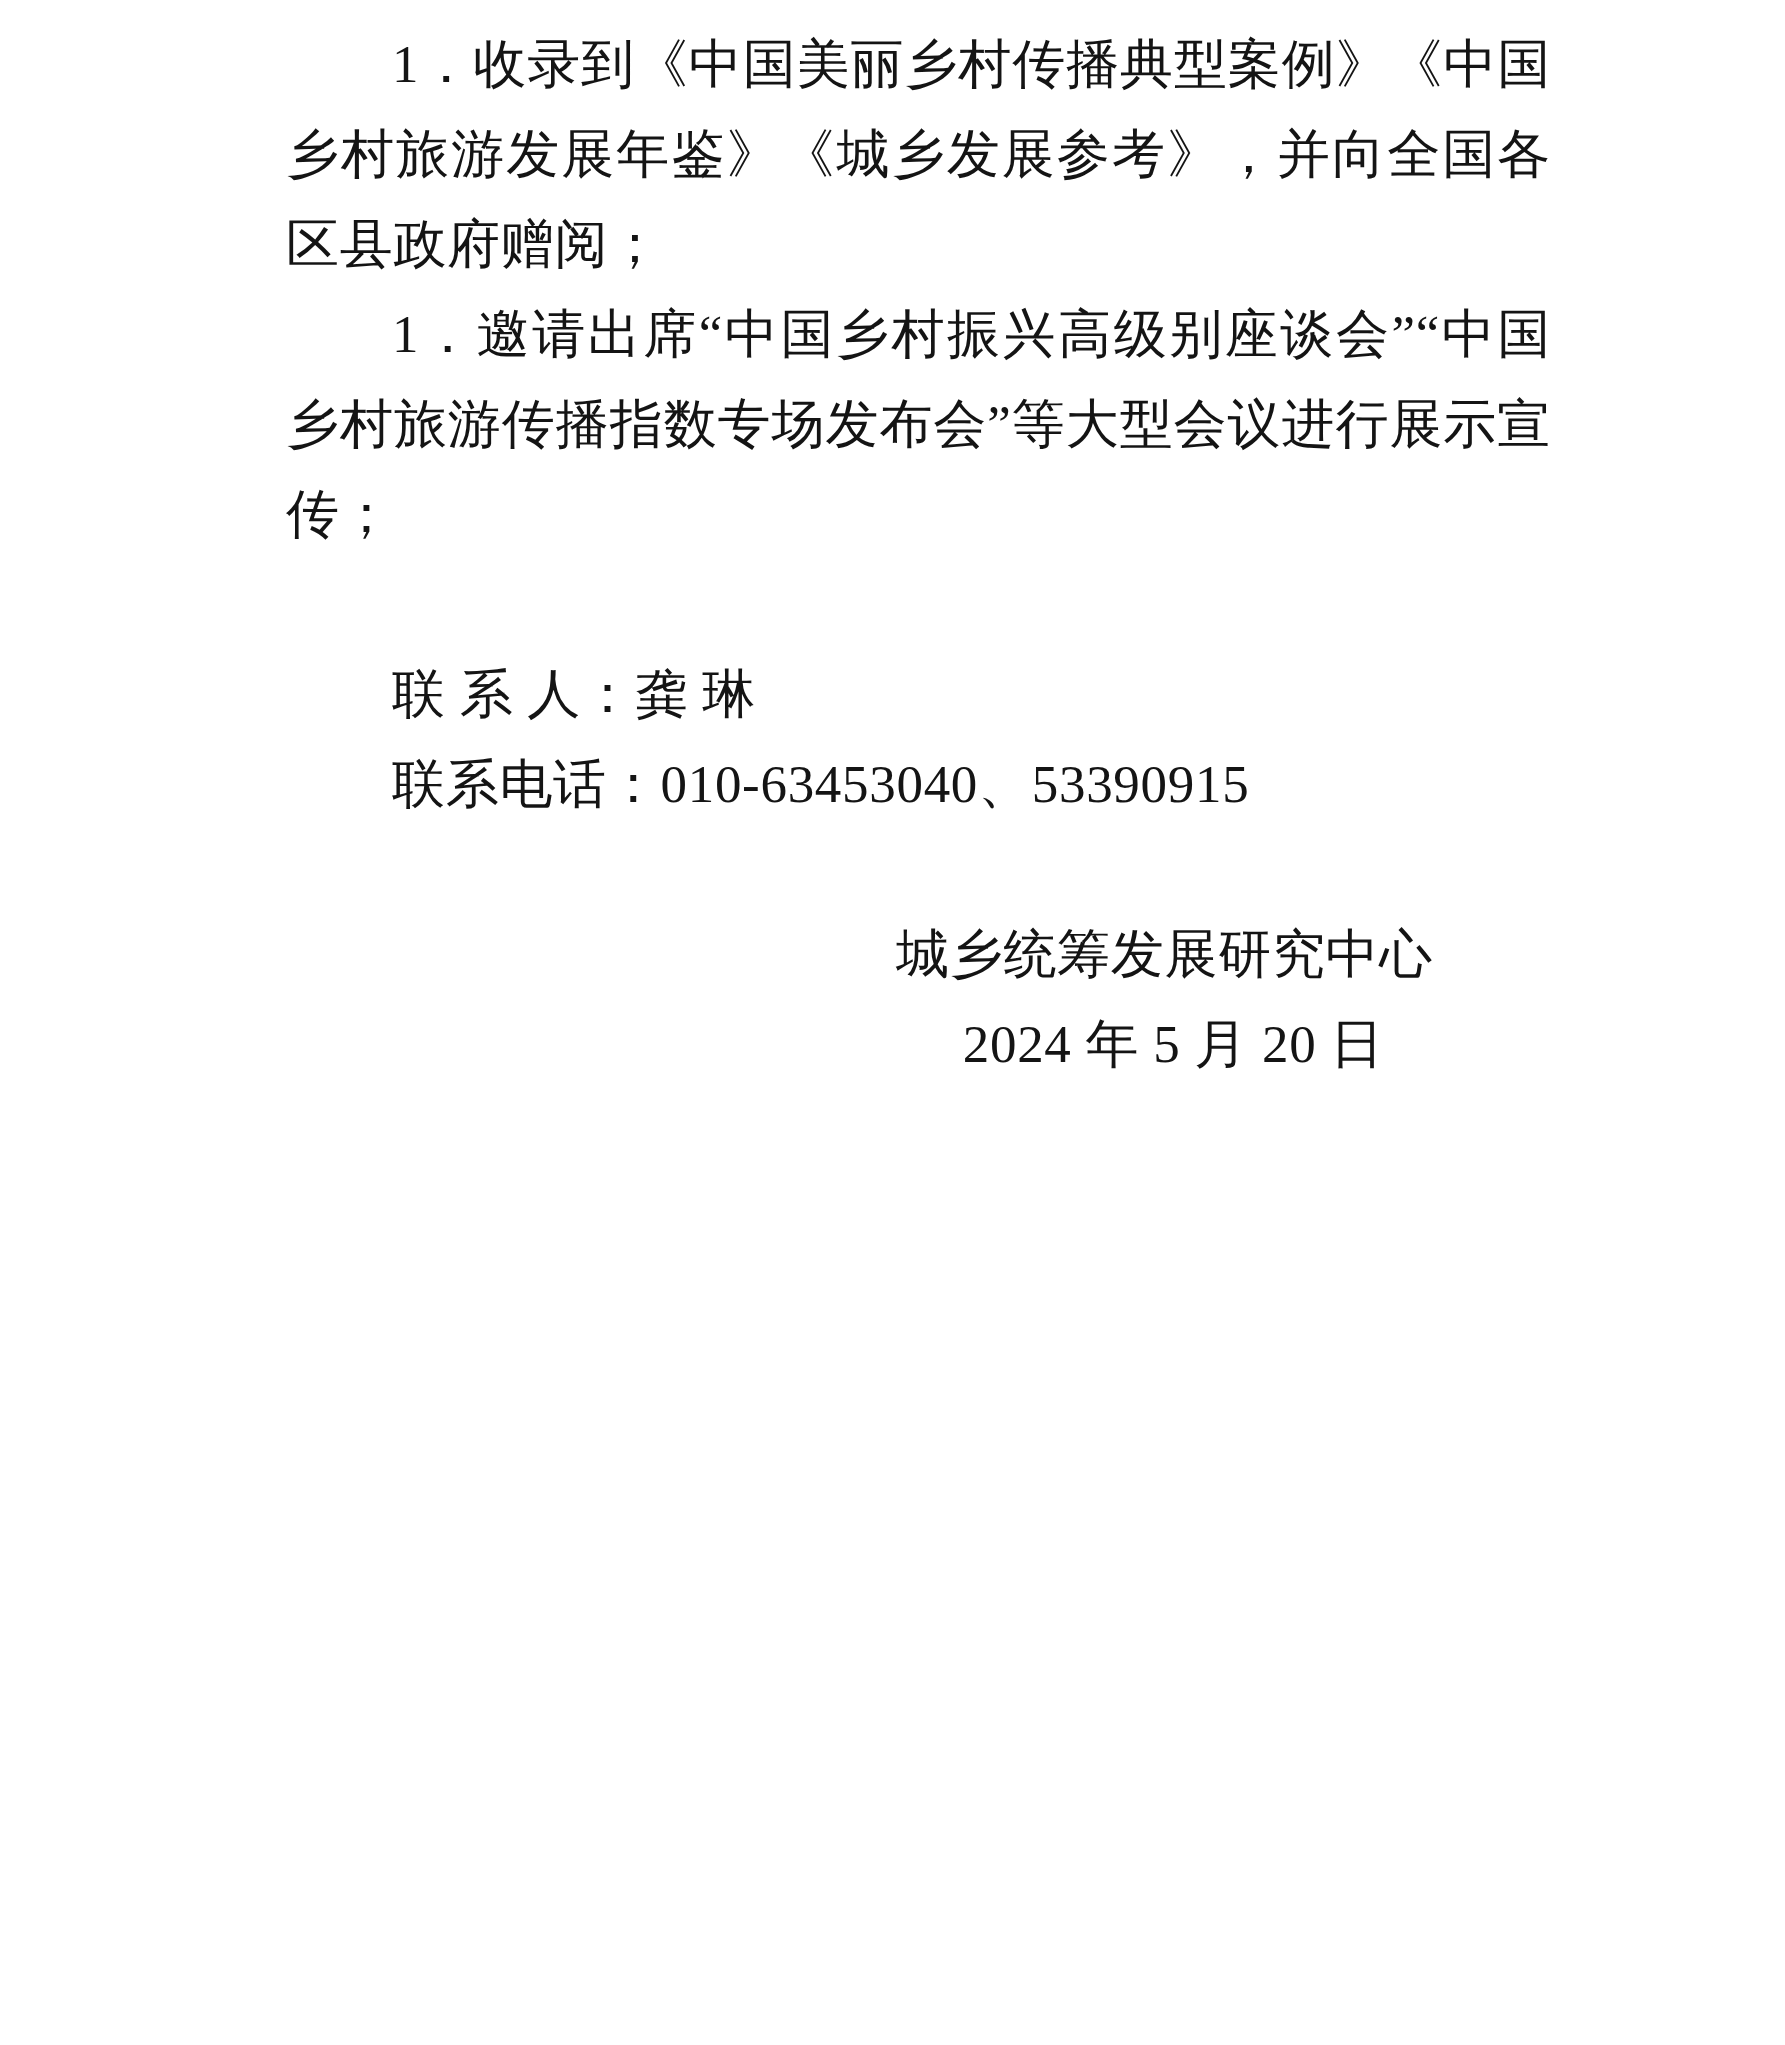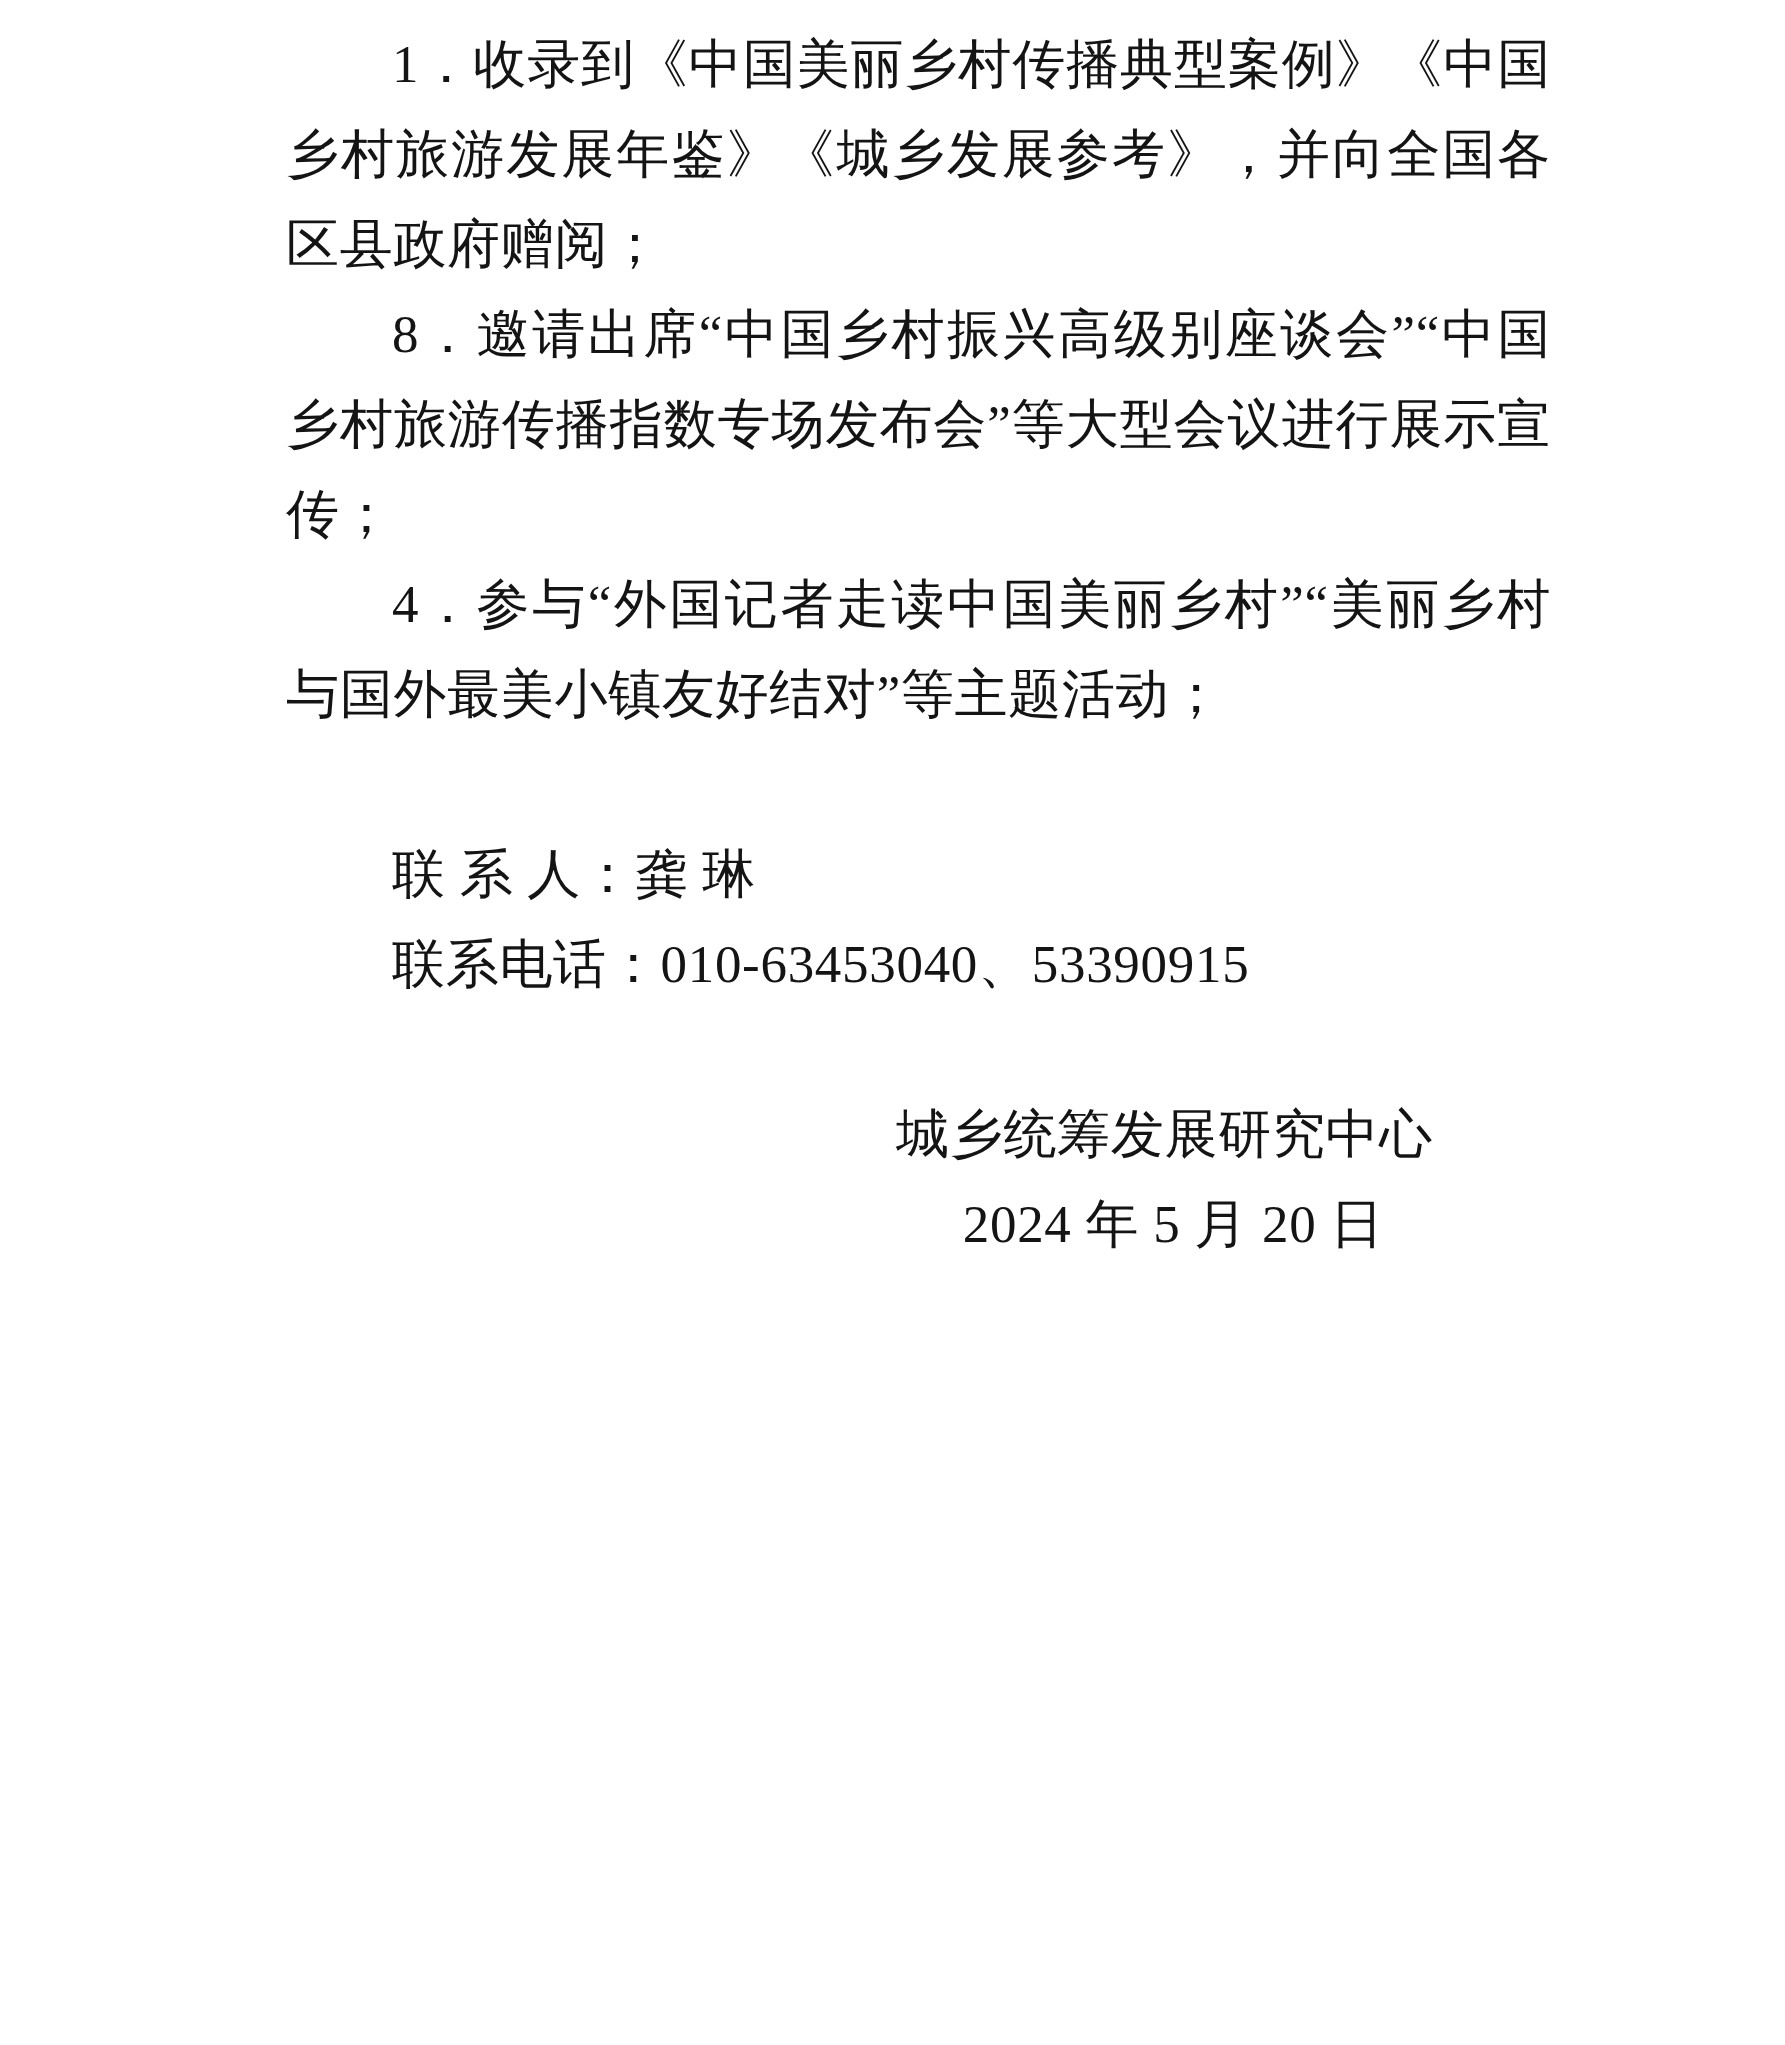--- a/index.html
+++ b/index.html
@@ -82,22 +82,21 @@
   }
 </style>
 </head>
 <body>
 
 <div class="page">
 
   <div class="content">
 
     <p class="para">1．收录到《中国美丽乡村传播典型案例》《中国乡村旅游发展年鉴》《城乡发展参考》，并向全国各区县政府赠阅；</p>
-    <p class="para">8．邀请出席“中国乡村振兴高级别座谈会”“中国乡村旅游传播指数专场发布会”等大型会议进行展示宣传；</p>
-    <p class="para">4．参与“外国记者走读中国美丽乡村”“美丽乡村与国外最美小镇友好结对”等主题活动；</p>
+    <p class="para">1．邀请出席“中国乡村振兴高级别座谈会”“中国乡村旅游传播指数专场发布会”等大型会议进行展示宣传；</p>
 
     <div class="contact-block">
       <p class="para contact-line"><span>联 系 人：</span><span>龚  琳</span></p>
       <p class="para contact-line"><span>联系电话：</span><span>010-63453040、53390915</span></p>
     </div>
 
     <div class="signature-block">
       <p class="sig-line sig-org">城乡统筹发展研究中心</p>
       <p class="sig-line sig-date">2024 年 5 月 20 日</p>
     </div>

